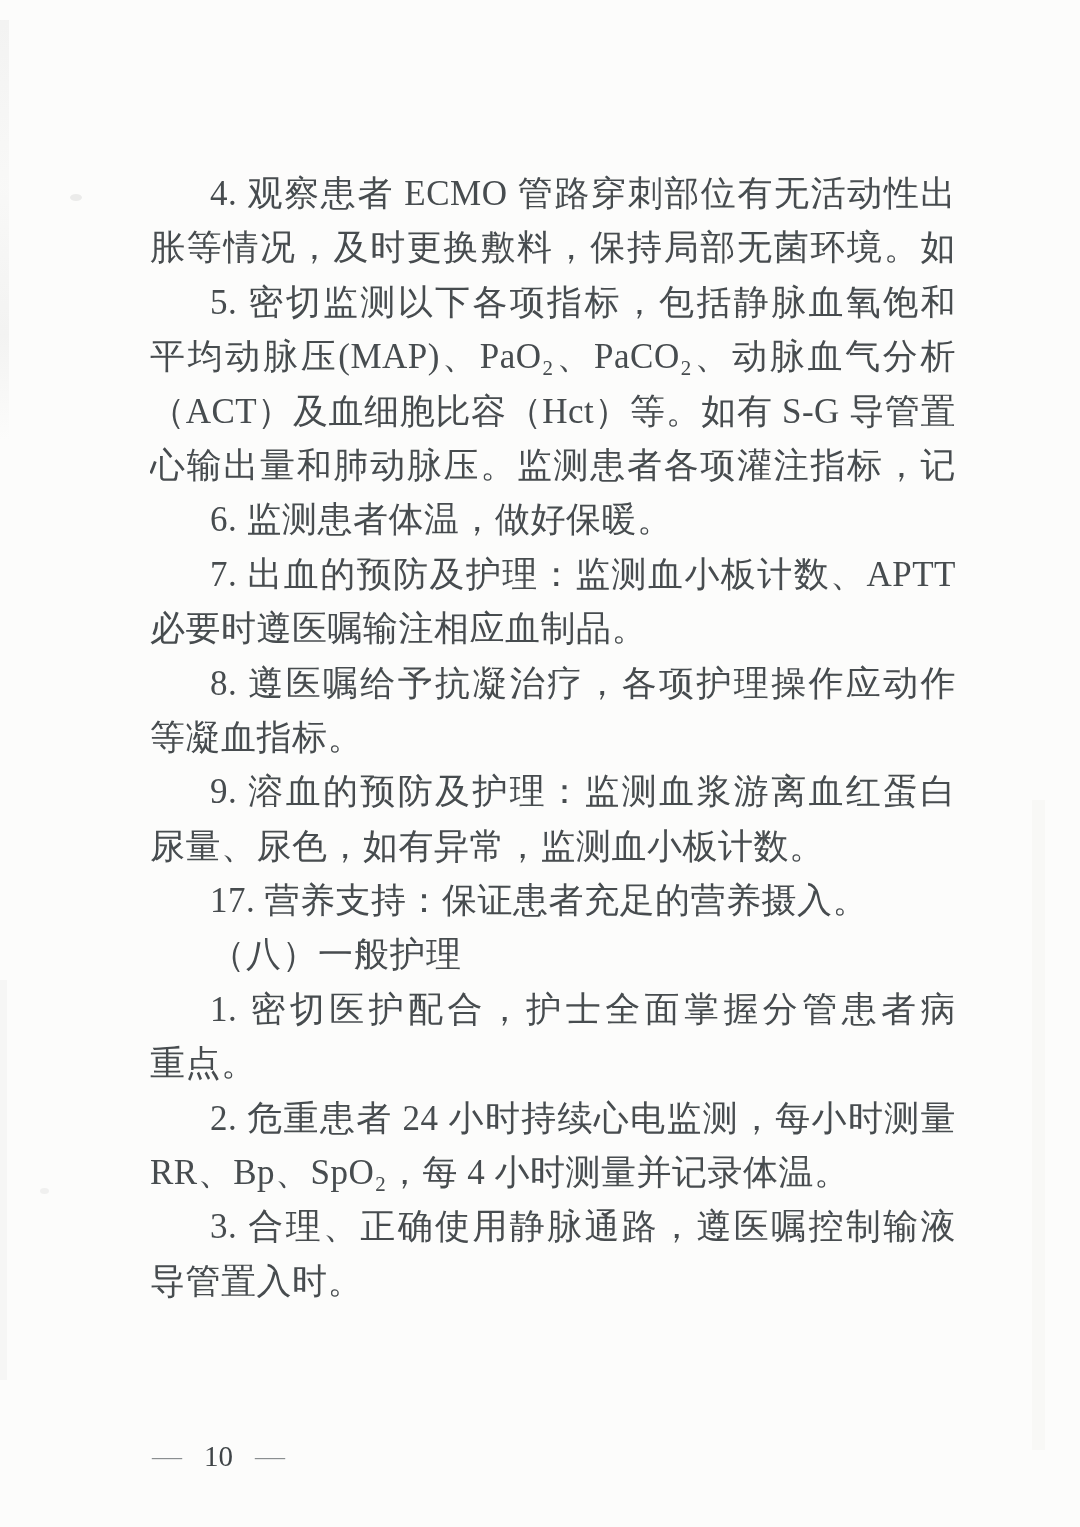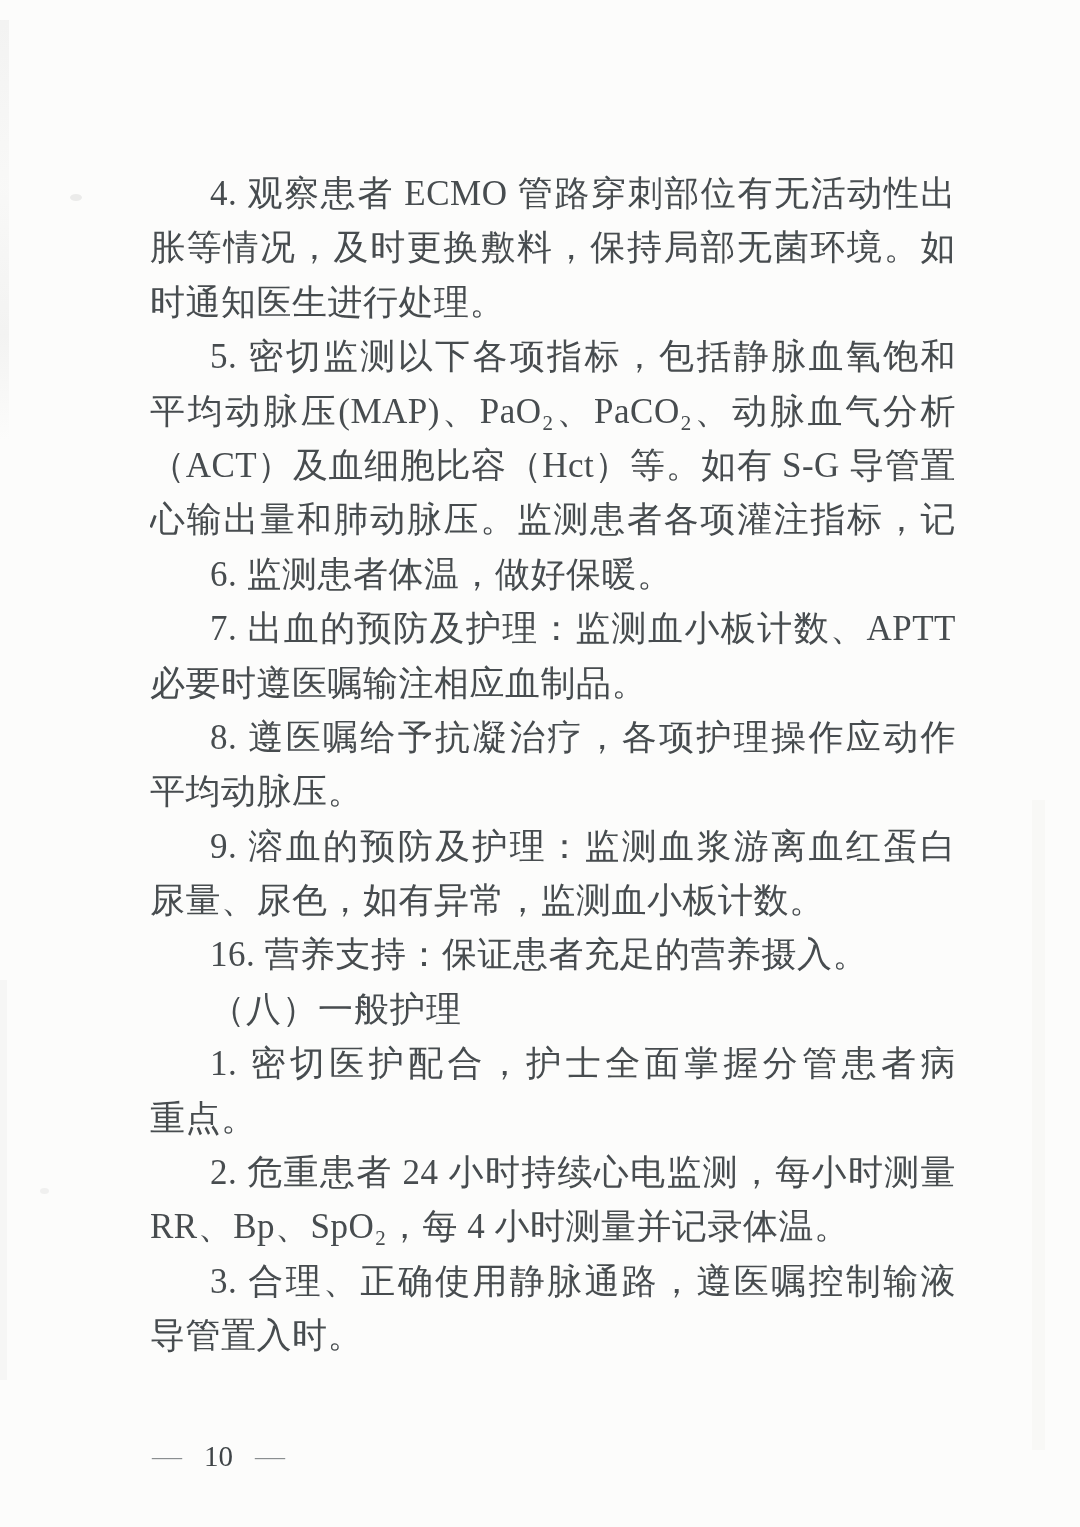--- a/index.html
+++ b/index.html
@@ -112,33 +112,32 @@
 
   <div class="artifact-left-strip"></div>
   <div class="artifact-left-strip2"></div>
   <div class="artifact-right-strip"></div>
   <div class="artifact-dot"></div>
   <div class="artifact-dot2"></div>
 
   <div class="content">
     <div class="line ind j">4. 观察患者 ECMO 管路穿刺部位有无活动性出血、渗血、肿</div>
     <div class="line j">胀等情况，及时更换敷料，保持局部无菌环境。如有异常，及</div>
-    <div class="line">时通知医生进行处理。</div>
     <div class="line ind j">5. 密切监测以下各项指标，包括静脉血氧饱和度（SvO₂）、</div>
     <div class="line j">平均动脉压(MAP)、PaO₂、PaCO₂、动脉血气分析和活化凝血时间</div>
     <div class="line j">（ACT）及血细胞比容（Hct）等。如有 S-G 导管置入时，监测</div>
     <div class="line j">心输出量和肺动脉压。监测患者各项灌注指标，记录尿量，预</div>
     <div class="line ind">6. 监测患者体温，做好保暖。</div>
     <div class="line ind j">7. 出血的预防及护理：监测血小板计数、APTT 等凝血指标，</div>
     <div class="line">必要时遵医嘱输注相应血制品。</div>
     <div class="line ind j">8. 遵医嘱给予抗凝治疗，各项护理操作应动作轻柔，避免</div>
-    <div class="line">平均动脉压。</div>
+    <div class="line">等凝血指标。</div>
     <div class="line ind j">9. 溶血的预防及护理：监测血浆游离血红蛋白浓度及患者</div>
     <div class="line">尿量、尿色，如有异常，监测血小板计数。</div>
-    <div class="line ind">16. 营养支持：保证患者充足的营养摄入。</div>
+    <div class="line ind">17. 营养支持：保证患者充足的营养摄入。</div>
     <div class="line ind bold">（八）一般护理</div>
     <div class="line ind j">1. 密切医护配合，护士全面掌握分管患者病情，明确护理</div>
     <div class="line">重点。</div>
     <div class="line ind j">2. 危重患者 24 小时持续心电监测，每小时测量患者的 HR、</div>
     <div class="line">RR、Bp、SpO₂，每 4 小时测量并记录体温。</div>
     <div class="line ind j">3. 合理、正确使用静脉通路，遵医嘱控制输液速度，必要</div>
     <div class="line">导管置入时。</div>
   </div>
 
   <div class="footer">

